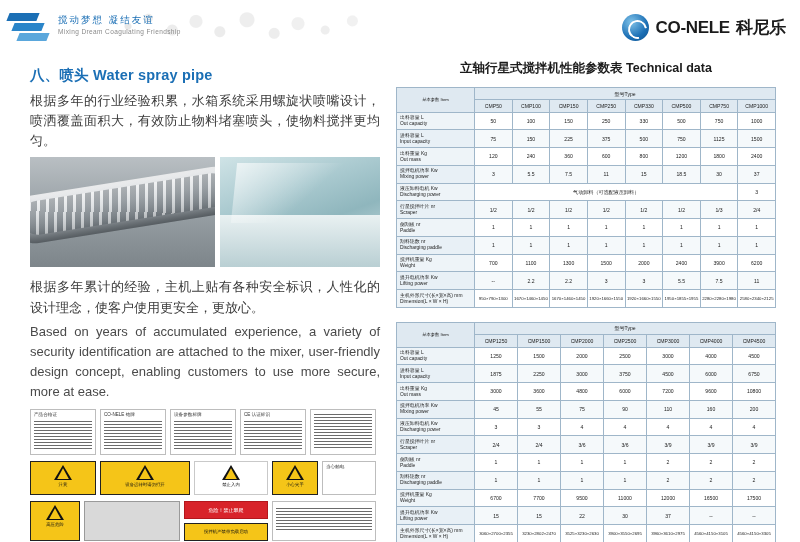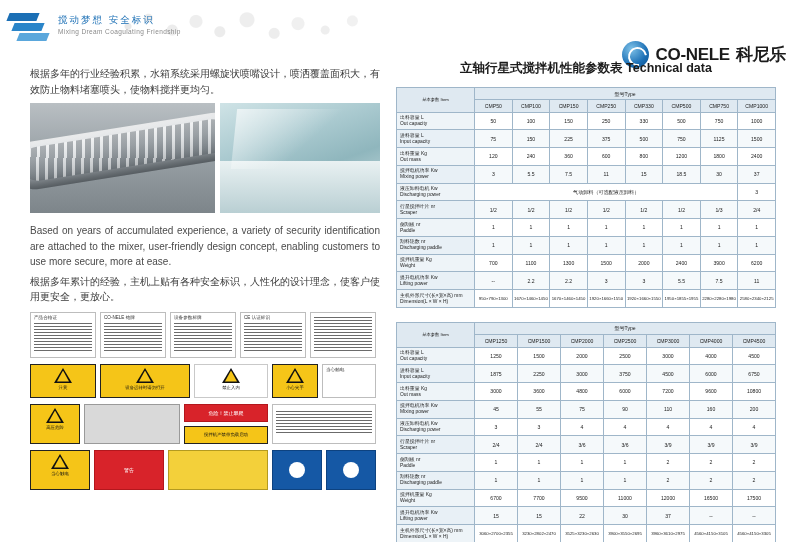--- a/index.html
+++ b/index.html
@@ -35,39 +35,39 @@
   .logo-mark i.a{left:0;top:3px;width:30px;height:8px;transform:skewX(-22deg);}
   .logo-mark i.b{left:5px;top:13px;width:30px;height:8px;transform:skewX(-22deg);background:#2a85c9;}
   .logo-mark i.c{left:10px;top:23px;width:30px;height:8px;transform:skewX(-22deg);background:#5aa7dc;}
   .slogan-cn{
     position:absolute;left:58px;top:14px;font-size:9.5px;color:#1b6fb5;letter-spacing:2px;
   }
   .slogan-en{
     position:absolute;left:58px;top:28px;font-size:6.5px;color:#8a8a8a;letter-spacing:.4px;
   }
   .brand{
-    position:absolute;right:14px;top:14px;display:flex;align-items:center;gap:6px;margin-top:27px;
+    position:absolute;right:14px;top:14px;display:flex;align-items:center;gap:6px;
   }
   .brand-badge{
     width:27px;height:27px;border-radius:50%;
     background:radial-gradient(circle at 35% 30%,#7fc2e8 0%, #1b6fb5 60%, #0d4f8b 100%);
     position:relative;
   }
   .brand-badge:after{
     content:"";position:absolute;left:6px;top:6px;width:15px;height:15px;border-radius:50%;
     border:2px solid #ffffff;border-right-color:transparent;transform:rotate(35deg);
   }
   .brand-text{font-size:17px;font-weight:bold;color:#1b1b1b;letter-spacing:-.3px;}
 
   
   .left{position:absolute;left:30px;top:66px;width:350px;}
   .sec-title{
     font-size:14.5px;color:#1b6fb5;font-weight:bold;margin:0 0 6px 0;letter-spacing:.2px;
   }
-  .para{font-size:10px;line-height:1.55;color:#3a3a3a;margin:0 0 4px 0;text-align:justify;}
+  .para{font-size:13px;line-height:1.55;color:#3a3a3a;margin:0 0 4px 0;text-align:justify;}
   .para.en{color:#4a4a4a;}
 
   .photos{position:relative;width:350px;height:110px;margin:6px 0 10px 0;}
   .ph{position:absolute;top:0;height:110px;overflow:hidden;}
   .ph1{left:0;width:185px;
     background:
       linear-gradient(180deg,#b9bfc3 0%, #9aa2a7 45%, #7d858a 100%);
   }
   .ph1:before{
     content:"";position:absolute;left:-20px;top:24px;width:230px;height:48px;
@@ -159,41 +159,42 @@
 
 <div class="page">
 
   <div class="header">
     <div class="hdr-world"></div>
     <div class="logo-mark">
         <i class="a"></i>
         <i class="b"></i>
         <i class="c"></i>
       </div>
-    <div class="slogan-cn">搅动梦想 安全标识</div>
+    <div class="slogan-cn">搅动梦想 凝结友谊</div>
     <div class="slogan-en">Mixing  Dream  Coagulating  Friendship</div>
     <div class="brand">
       <div class="brand-badge"></div>
       <div class="brand-text">CO-NELE</div>
       <div class="brand-text cn">科尼乐</div>
     </div>
   </div>
 
   <div class="left">
 
+    <h2 class="sec-title">八、喷头 Water spray pipe</h2>
     <p class="para">根据多年的行业经验积累，水箱系统采用螺旋状喷嘴设计，喷洒覆盖面积大，有效防止物料堵塞喷头，使物料搅拌更均匀。</p>
 
     <div class="photos">
       <div class="ph ph1"></div>
       <div class="ph ph2"></div>
     </div>
 
     <div class="sec2">
+      <p class="para">根据多年累计的经验，主机上贴有各种安全标识，人性化的设计理念，使客户使用更安全，更放心。</p>
       <p class="para en">Based on years of accumulated experience, a variety of security identification are attached to the mixer, user-friendly design concept, enabling customers to use more secure, more at ease.</p>
-      <p class="para">根据多年累计的经验，主机上贴有各种安全标识，人性化的设计理念，使客户使用更安全，更放心。</p>
     </div>
 
     <div class="ident">
 
       <div class="card" style="left:0;top:0;width:66px;height:46px;">
         <div class="ttl">产品合格证</div>
         <div class="lbl-lines" style="height:28px;margin:1px 3px;"></div>
       </div>
       <div class="card" style="left:70px;top:0;width:66px;height:46px;">
         <div class="ttl">CO-NELE 铭牌</div>

